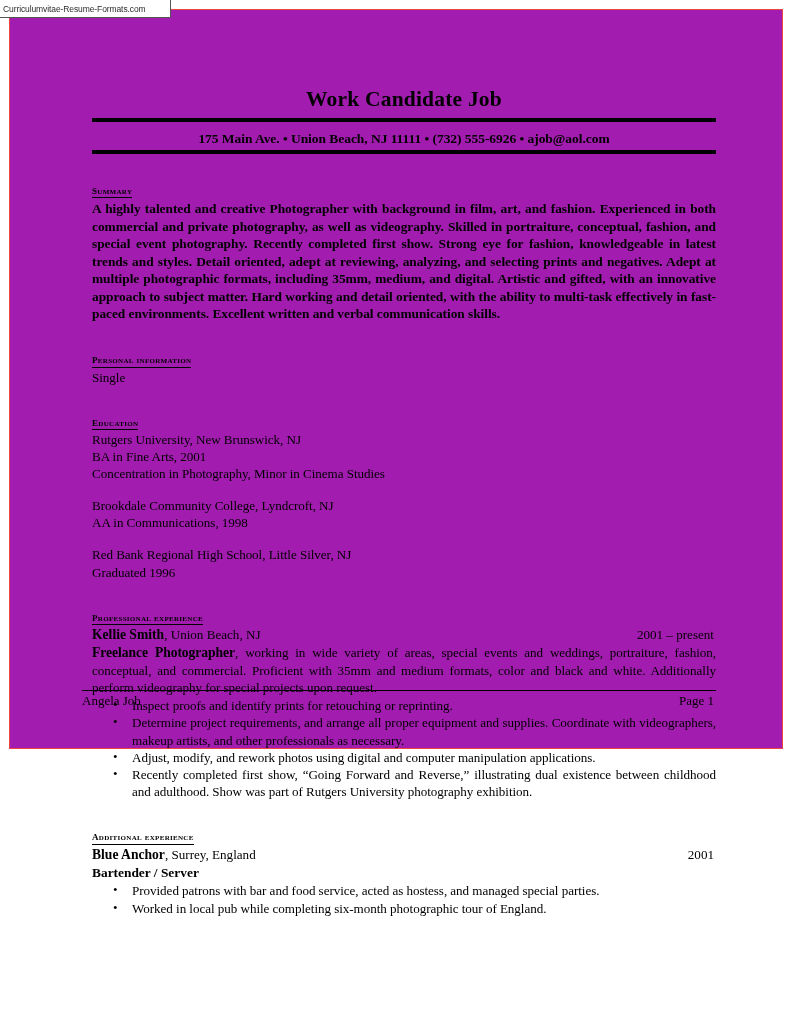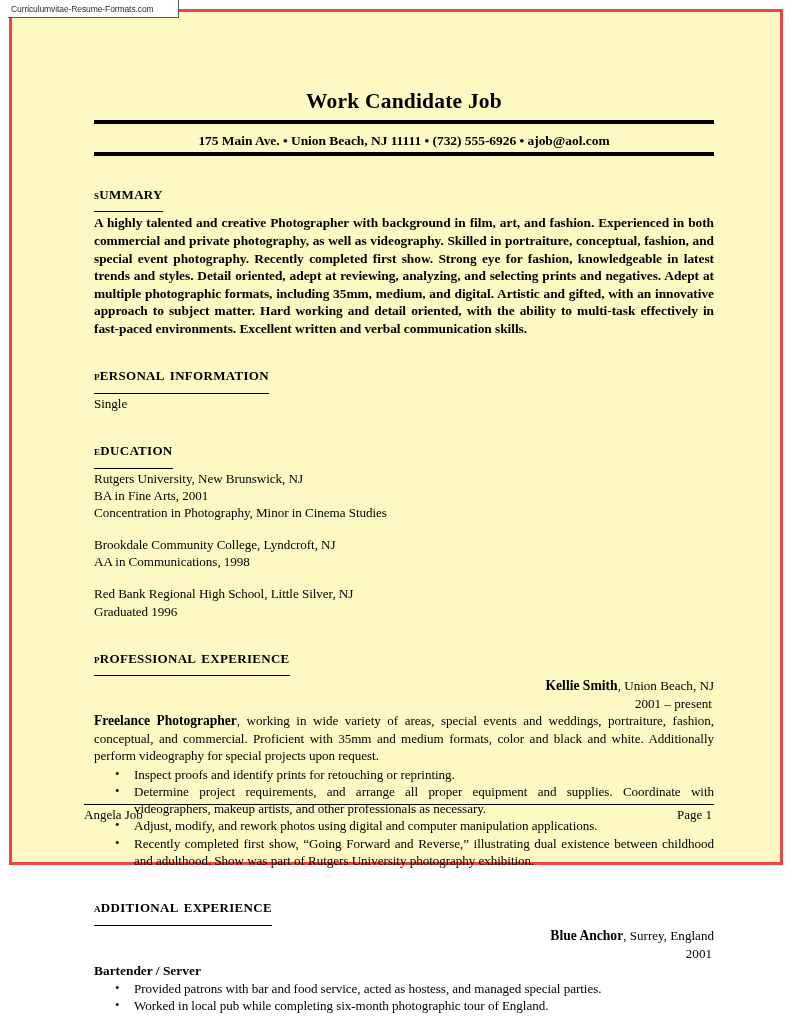--- a/index.html
+++ b/index.html
@@ -14,21 +14,21 @@
     font-family: "Liberation Serif", serif;
     color: #000000;
     position: relative;
     overflow: hidden;
   }
 
   
   .watermark-box {
     position: absolute;
     top: 0;
-    left: 8px;
+    left: 0;
     width: 171px;
     height: 18px;
     border-right: 1px solid #555;
     border-bottom: 1px solid #555;
     background: #ffffff;
     z-index: 5;
     display: flex;
     align-items: center;
     padding-left: 3px;
   }
@@ -39,23 +39,23 @@
     letter-spacing: -0.1px;
     white-space: nowrap;
   }
 
   
   .page {
     position: absolute;
     left: 9px;
     top: 9px;
     width: 774px;
-    height: 856px;
-    border: 3px solid #ef4444;
-    background: #fef9c3;
+    height: 740px;
+    border: 1px solid #ef4444;
+    background: #a21caf;
   }
   .page-inner {
     padding: 78px 66px 0 82px;
   }
 
   
   .doc-title {
     text-align: center;
     font-size: 21.5px;
     font-weight: bold;
@@ -76,28 +76,28 @@
     letter-spacing: -0.05px;
     white-space: nowrap;
   }
 
   
   .section {
     margin-top: 26px;
   }
   .section-title {
     font-weight: bold;
-    font-size: 19px;
+    font-size: 10px;
     font-variant: small-caps;
     text-transform: lowercase;
     display: inline-block;
     border-bottom: 1.6px solid #000;
     line-height: 1.15;
     letter-spacing: 0.3px;
-    padding-bottom: 8px;
+    padding-bottom: 0px;
     margin-bottom: 1px;
     text-align: center;
   }
   .section-title::first-letter { font-size: 13.5px; }
 
   
   .summary-body {
     font-size: 13.4px;
     font-weight: bold;
     text-align: justify;
@@ -110,24 +110,23 @@
     line-height: 1.305;
     letter-spacing: -0.05px;
   }
   .edu-group { margin-top: 0; }
   .edu-group.spaced { margin-top: 15px; }
 
   
   .job-head {
     display: flex;
     justify-content: space-between;
-    align-items: flex-end;
+    align-items: center;
     font-size: 13.1px;
     line-height: 1.31;
-    flex-direction: column;
   }
   .job-head .left { white-space: nowrap; }
   .job-head .left b { font-size: 13.6px; }
   .job-head .right {
     white-space: nowrap;
     font-size: 13.1px;
     padding-right: 2px;
   }
   .job-role {
     font-size: 13.4px;

